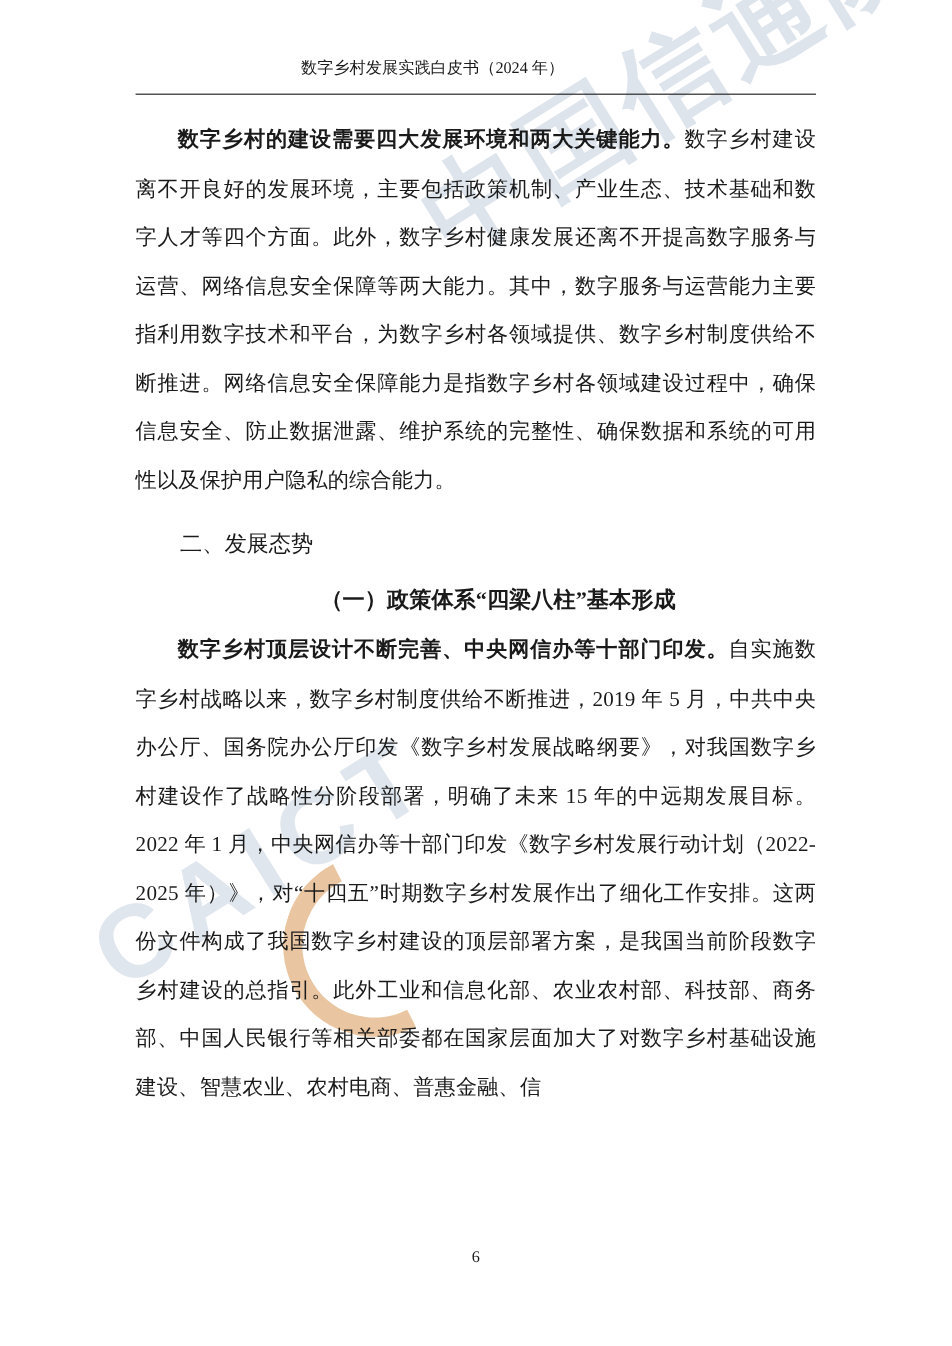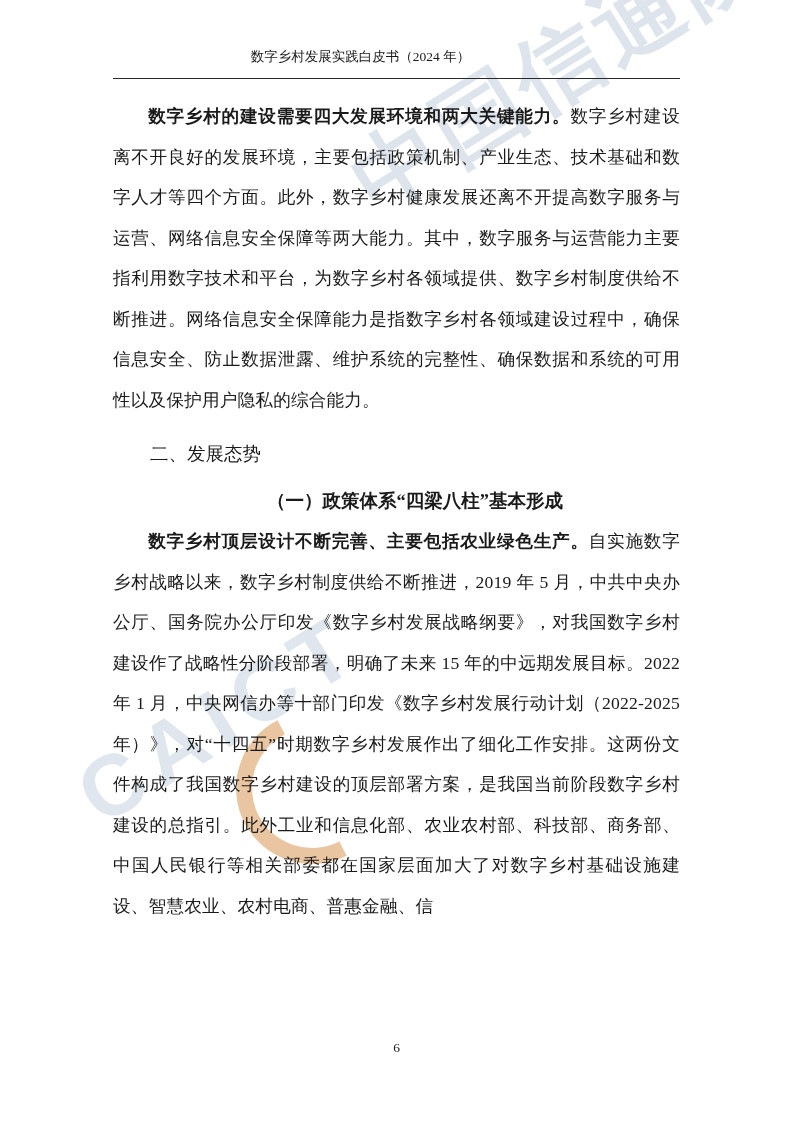--- a/index.html
+++ b/index.html
@@ -149,19 +149,19 @@
 
   <div class="content">
 
 
     <p class="indent"><span class="lead">数字乡村的建设需要四大发展环境和两大关键能力。</span><span>数字乡村建设离不开良好的发展环境，主要包括政策机制、产业生态、技术基础和数字人才等四个方面。此外，数字乡村健康发展还离不开提高数字服务与运营、网络信息安全保障等两大能力。其中，数字服务与运营能力主要指利用数字技术和平台，为数字乡村各领域提供、数字乡村制度供给不断推进。网络信息安全保障能力是指数字乡村各领域建设过程中，确保信息安全、防止数据泄露、维护系统的完整性、确保数据和系统的可用性以及保护用户隐私的综合能力。</span></p>
 
     <h2 class="section">二、发展态势</h2>
 
     <h3 class="subsection">（一）政策体系“四梁八柱”基本形成</h3>
 
-    <p class="indent"><span class="lead">数字乡村顶层设计不断完善、主要包括农业绿色生产。</span><span>自实施数字乡村战略以来，数字乡村制度供给不断推进，2019 年 5 月，中共中央办公厅、国务院办公厅印发《数字乡村发展战略纲要》，对我国数字乡村建设作了战略性分阶段部署，明确了未来 15 年的中远期发展目标。2022 年 1 月，中央网信办等十部门印发《数字乡村发展行动计划（2022-2025 年）》，对“十四五”时期数字乡村发展作出了细化工作安排。这两份文件构成了我国数字乡村建设的顶层部署方案，是我国当前阶段数字乡村建设的总指引。此外工业和信息化部、农业农村部、科技部、商务部、中国人民银行等相关部委都在国家层面加大了对数字乡村基础设施建设、智慧农业、农村电商、普惠金融、信</span></p>
+    <p class="indent"><span class="lead">数字乡村顶层设计不断完善、中央网信办等十部门印发。</span><span>自实施数字乡村战略以来，数字乡村制度供给不断推进，2019 年 5 月，中共中央办公厅、国务院办公厅印发《数字乡村发展战略纲要》，对我国数字乡村建设作了战略性分阶段部署，明确了未来 15 年的中远期发展目标。2022 年 1 月，中央网信办等十部门印发《数字乡村发展行动计划（2022-2025 年）》，对“十四五”时期数字乡村发展作出了细化工作安排。这两份文件构成了我国数字乡村建设的顶层部署方案，是我国当前阶段数字乡村建设的总指引。此外工业和信息化部、农业农村部、科技部、商务部、中国人民银行等相关部委都在国家层面加大了对数字乡村基础设施建设、智慧农业、农村电商、普惠金融、信</span></p>
 
   </div>
 
   <div class="footer">6</div>
 
 </div>
 
 </body></html>

